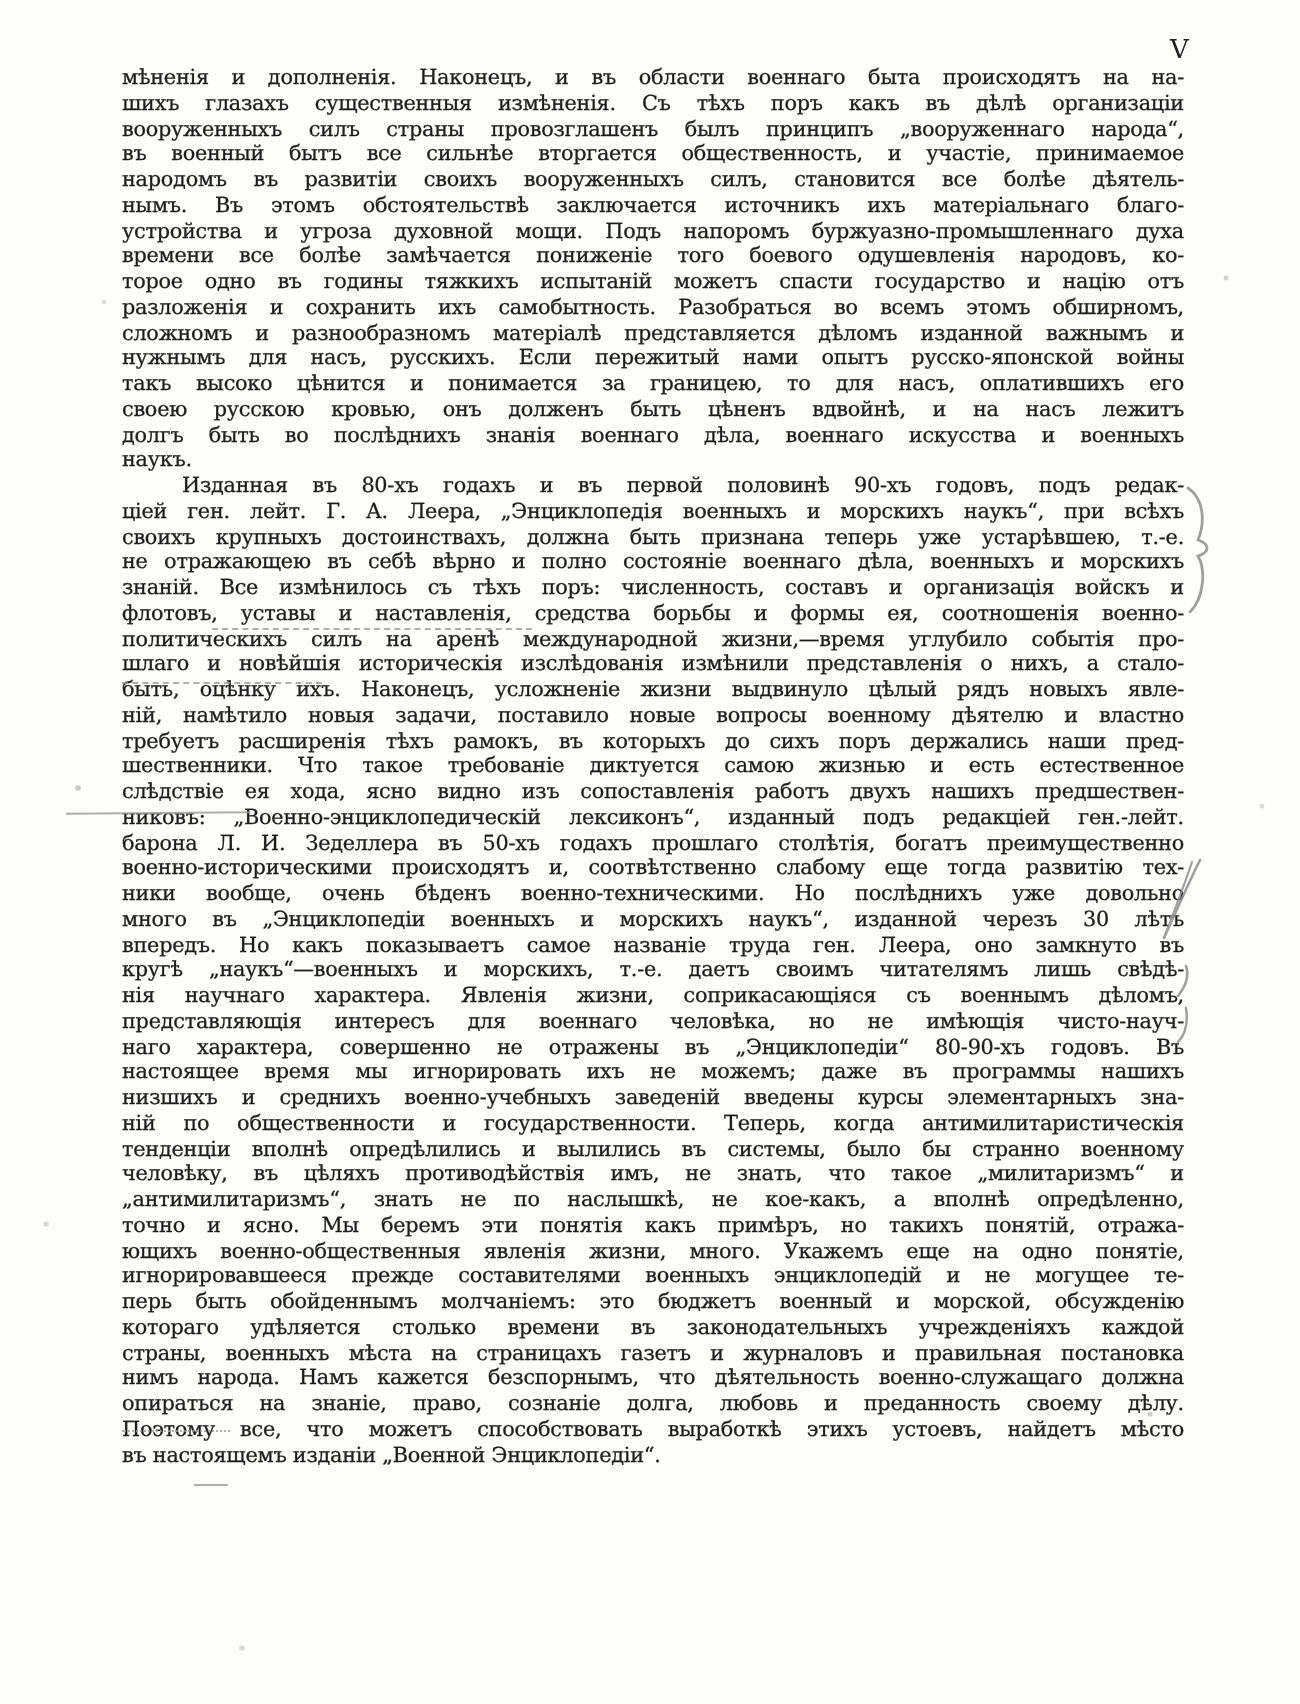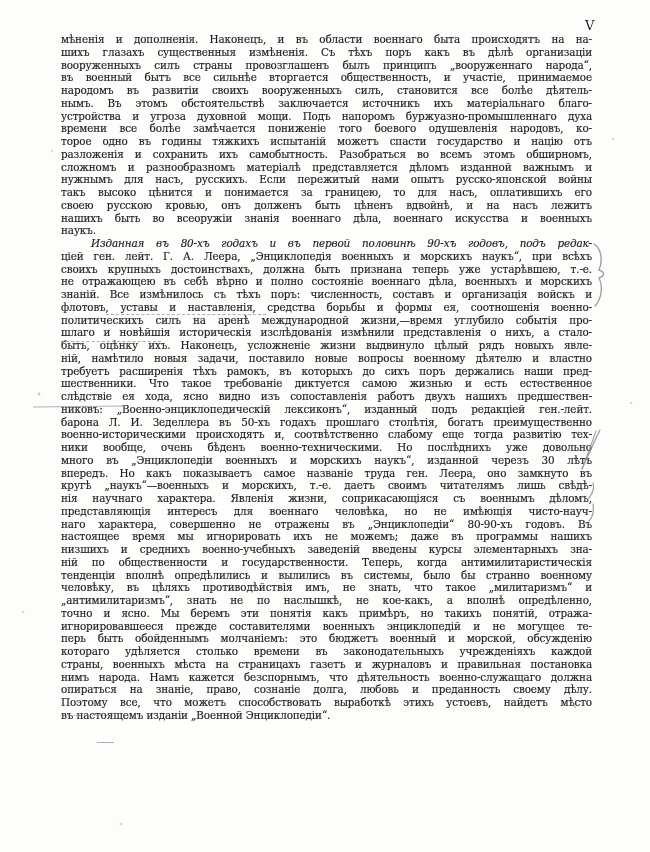--- a/index.html
+++ b/index.html
@@ -36,21 +36,20 @@
     white-space:nowrap;
     overflow:hidden;
     text-align:justify;
     text-align-last:justify;
   }
   .line.para-end{
     text-align-last:left;
   }
   .line.indent{
     text-indent:30px;
-    font-style:italic;
   }
   .pencil{
     position:absolute;
     opacity:0.85;
   }
   .pencil-line{
     position:absolute;
     height:0;
     border-top:1px solid #9b9b9b;
     opacity:0.8;
@@ -87,21 +86,21 @@
       <div class="line">народомъ въ развитіи своихъ вооруженныхъ силъ, становится все болѣе дѣятель-</div>
       <div class="line">нымъ. Въ этомъ обстоятельствѣ заключается источникъ ихъ матеріальнаго благо-</div>
       <div class="line">устройства и угроза духовной мощи. Подъ напоромъ буржуазно-промышленнаго духа</div>
       <div class="line">времени все болѣе замѣчается пониженіе того боевого одушевленія народовъ, ко-</div>
       <div class="line">торое одно въ годины тяжкихъ испытаній можетъ спасти государство и націю отъ</div>
       <div class="line">разложенія и сохранить ихъ самобытность. Разобраться во всемъ этомъ обширномъ,</div>
       <div class="line">сложномъ и разнообразномъ матеріалѣ представляется дѣломъ изданной важнымъ и</div>
       <div class="line">нужнымъ для насъ, русскихъ. Если пережитый нами опытъ русско-японской войны</div>
       <div class="line">такъ высоко цѣнится и понимается за границею, то для насъ, оплатившихъ его</div>
       <div class="line">своею русскою кровью, онъ долженъ быть цѣненъ вдвойнѣ, и на насъ лежитъ</div>
-      <div class="line">нашихъ быть во всеоружіи знанія военнаго дѣла, военнаго искусства и военныхъ</div>
+      <div class="line">долгъ быть во послѣднихъ знанія военнаго дѣла, военнаго искусства и военныхъ</div>
       <div class="line para-end">наукъ.</div>
       <div class="line indent">Изданная въ 80-хъ годахъ и въ первой половинѣ 90-хъ годовъ, подъ редак-</div>
       <div class="line">ціей ген. лейт. Г. А. Леера, „Энциклопедія военныхъ и морскихъ наукъ“, при всѣхъ</div>
       <div class="line">своихъ крупныхъ достоинствахъ, должна быть признана теперь уже устарѣвшею, т.-е.</div>
       <div class="line">не отражающею въ себѣ вѣрно и полно состояніе военнаго дѣла, военныхъ и морскихъ</div>
       <div class="line">знаній. Все измѣнилось съ тѣхъ поръ: численность, составъ и организація войскъ и</div>
       <div class="line">флотовъ, уставы и наставленія, средства борьбы и формы ея, соотношенія военно-</div>
       <div class="line">политическихъ силъ на аренѣ международной жизни,—время углубило событія про-</div>
       <div class="line">шлаго и новѣйшія историческія изслѣдованія измѣнили представленія о нихъ, а стало-</div>
       <div class="line">быть, оцѣнку ихъ. Наконецъ, усложненіе жизни выдвинуло цѣлый рядъ новыхъ явле-</div>
@@ -119,20 +118,21 @@
       <div class="line">нія научнаго характера. Явленія жизни, соприкасающіяся съ военнымъ дѣломъ,</div>
       <div class="line">представляющія интересъ для военнаго человѣка, но не имѣющія чисто-науч-</div>
       <div class="line">наго характера, совершенно не отражены въ „Энциклопедіи“ 80-90-хъ годовъ. Въ</div>
       <div class="line">настоящее время мы игнорировать ихъ не можемъ; даже въ программы нашихъ</div>
       <div class="line">низшихъ и среднихъ военно-учебныхъ заведеній введены курсы элементарныхъ зна-</div>
       <div class="line">ній по общественности и государственности. Теперь, когда антимилитаристическія</div>
       <div class="line">тенденціи вполнѣ опредѣлились и вылились въ системы, было бы странно военному</div>
       <div class="line">человѣку, въ цѣляхъ противодѣйствія имъ, не знать, что такое „милитаризмъ“ и</div>
       <div class="line">„антимилитаризмъ“, знать не по наслышкѣ, не кое-какъ, а вполнѣ опредѣленно,</div>
       <div class="line">точно и ясно. Мы беремъ эти понятія какъ примѣръ, но такихъ понятій, отража-</div>
+      <div class="line">ющихъ военно-общественныя явленія жизни, много. Укажемъ еще на одно понятіе,</div>
       <div class="line">игнорировавшееся прежде составителями военныхъ энциклопедій и не могущее те-</div>
       <div class="line">перь быть обойденнымъ молчаніемъ: это бюджетъ военный и морской, обсужденію</div>
       <div class="line">котораго удѣляется столько времени въ законодательныхъ учрежденіяхъ каждой</div>
       <div class="line">страны, военныхъ мѣста на страницахъ газетъ и журналовъ и правильная постановка</div>
       <div class="line">нимъ народа. Намъ кажется безспорнымъ, что дѣятельность военно-служащаго должна</div>
       <div class="line">опираться на знаніе, право, сознаніе долга, любовь и преданность своему дѣлу.</div>
       <div class="line">Поэтому все, что можетъ способствовать выработкѣ этихъ устоевъ, найдетъ мѣсто</div>
       <div class="line para-end">въ настоящемъ изданіи „Военной Энциклопедіи“.</div>
     </div>
 

